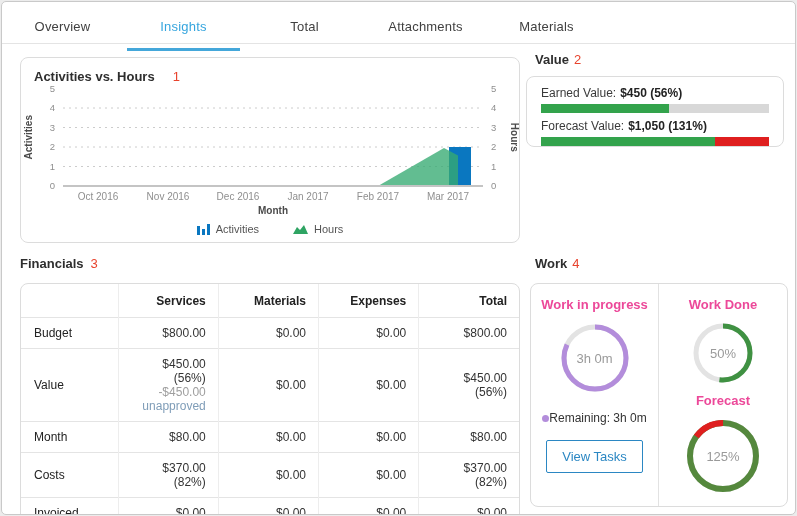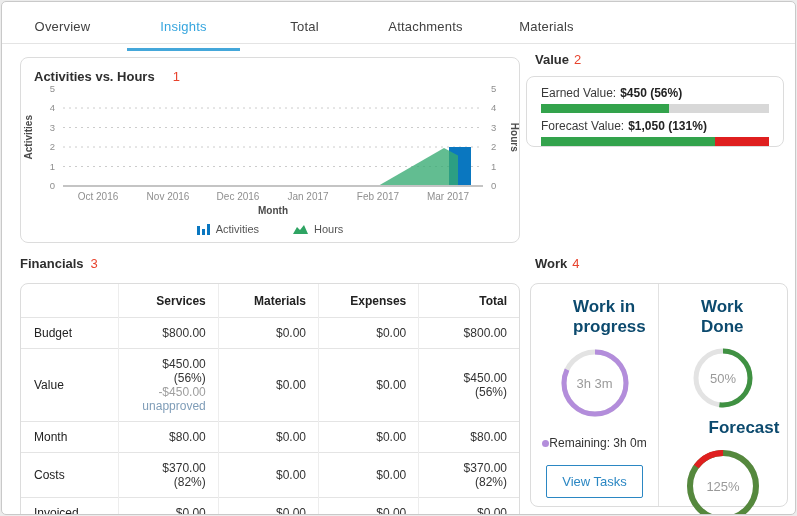--- a/index.html
+++ b/index.html
@@ -57,21 +57,21 @@
   table.fin tbody tr { border-top:1px solid #e4e4e4; }
   table.fin th + th, table.fin td + td { border-left:1px solid #ededed; }
   td .muted { color:#9e9e9e; }
   td .unapproved { color:#7f9db8; cursor:pointer; }
 
   
   .work-title { left:533px; top:212px; }
   .work-panel { left:528px; top:239px; width:258px; height:224px; display:flex; }
   .work-half { width:50%; display:flex; flex-direction:column; align-items:center; }
   .work-half.left { border-right:1px solid #e2e2e2; }
-  .work-heading { font-size:17px; font-weight:bold; color:#0c4a6e; margin-top:13px;margin-left:42px; }
+  .work-heading { font-size:13px; font-weight:bold; color:#ec4899; margin-top:13px; }
   .donut-wrap { position:relative; }
   .donut-wrap.wip { margin-top:10px; width:72px; height:72px; }
   .donut-wrap.done { margin-top:9px; width:64px; height:64px; }
   .donut-wrap.fc { margin-top:9px; width:78px; height:78px; }
   .donut circle { fill:none; }
   .donut .track { stroke:#e3e3e3; }
   .donut-center {
     position:absolute; inset:0; display:flex; align-items:center; justify-content:center;
     font-size:13px; color:#9a9a9a;
   }
@@ -280,21 +280,21 @@
       <span>Work</span><span class="ann" style="margin-left:5px">4</span>
     </div>
     <div class="panel work-panel">
       <div class="work-half left">
         <div class="work-heading">Work in progress</div>
         <div class="donut-wrap wip">
           <svg class="donut" width="72" height="72" viewBox="0 0 72 72">
             <circle class="track" cx="36" cy="36" r="31" stroke-width="5"></circle>
             <circle class="arc" cx="36" cy="36" r="31" stroke-width="5" stroke="#b38ddb" stroke-dasharray="159.71857050850505 194.77874452256717" transform="rotate(-90 36 36)"></circle>
           </svg>
-          <div class="donut-center">3h 3m</div>
+          <div class="donut-center">3h 0m</div>
         </div>
         <div class="wip-legend">
           <span class="legend-dot"></span>
           <span>Remaining: 3h 0m</span>
         </div>
         <button class="btn-outline">View Tasks</button>
       </div>
       <div class="work-half">
         <div class="work-heading">Work Done</div>
         <div class="donut-wrap done">

